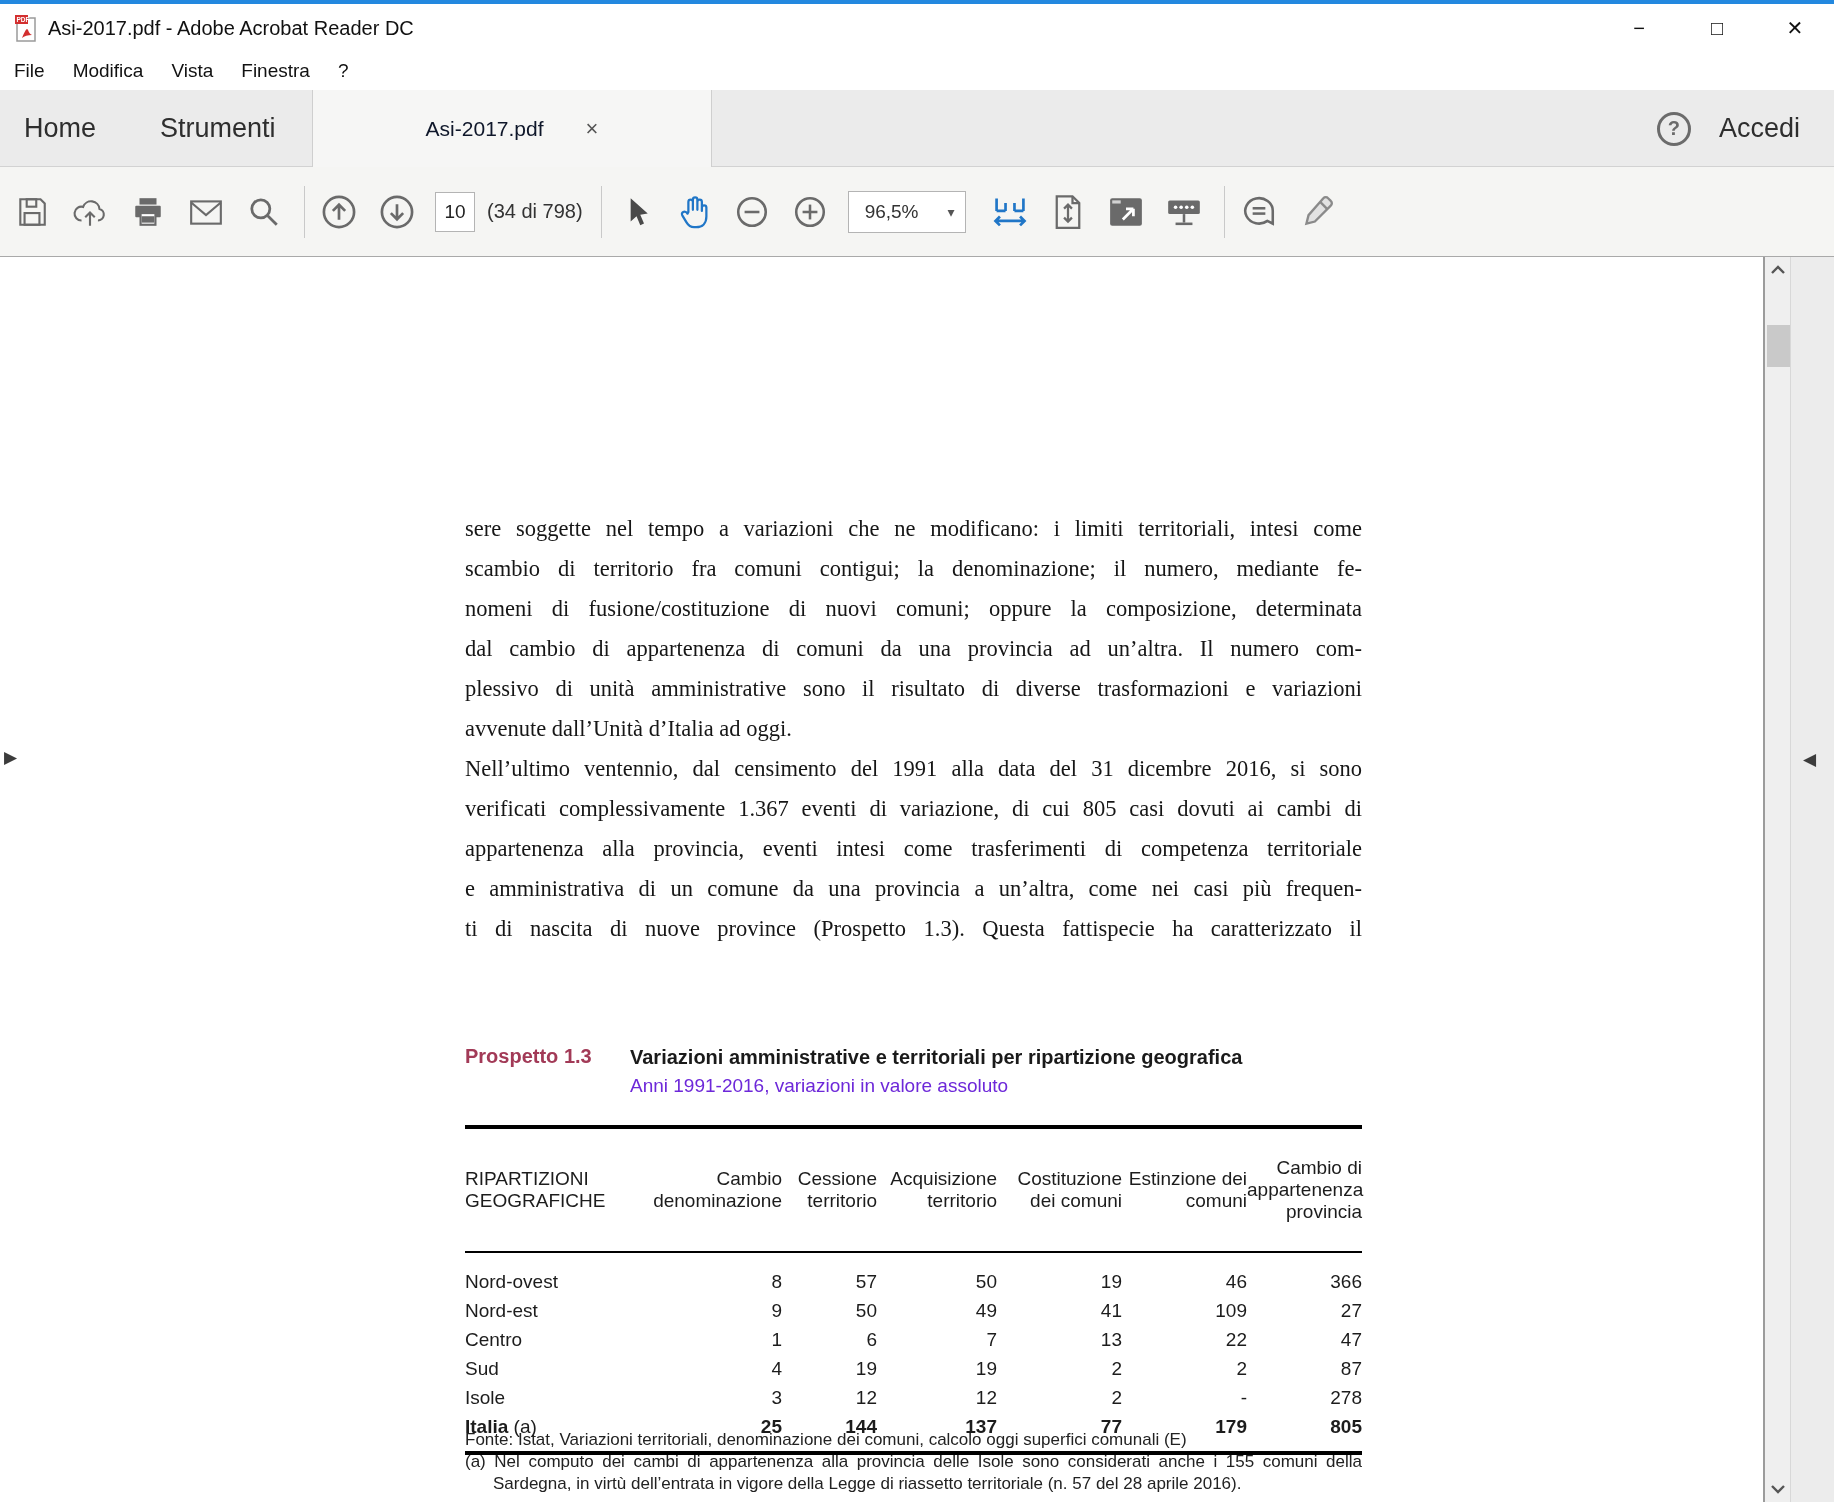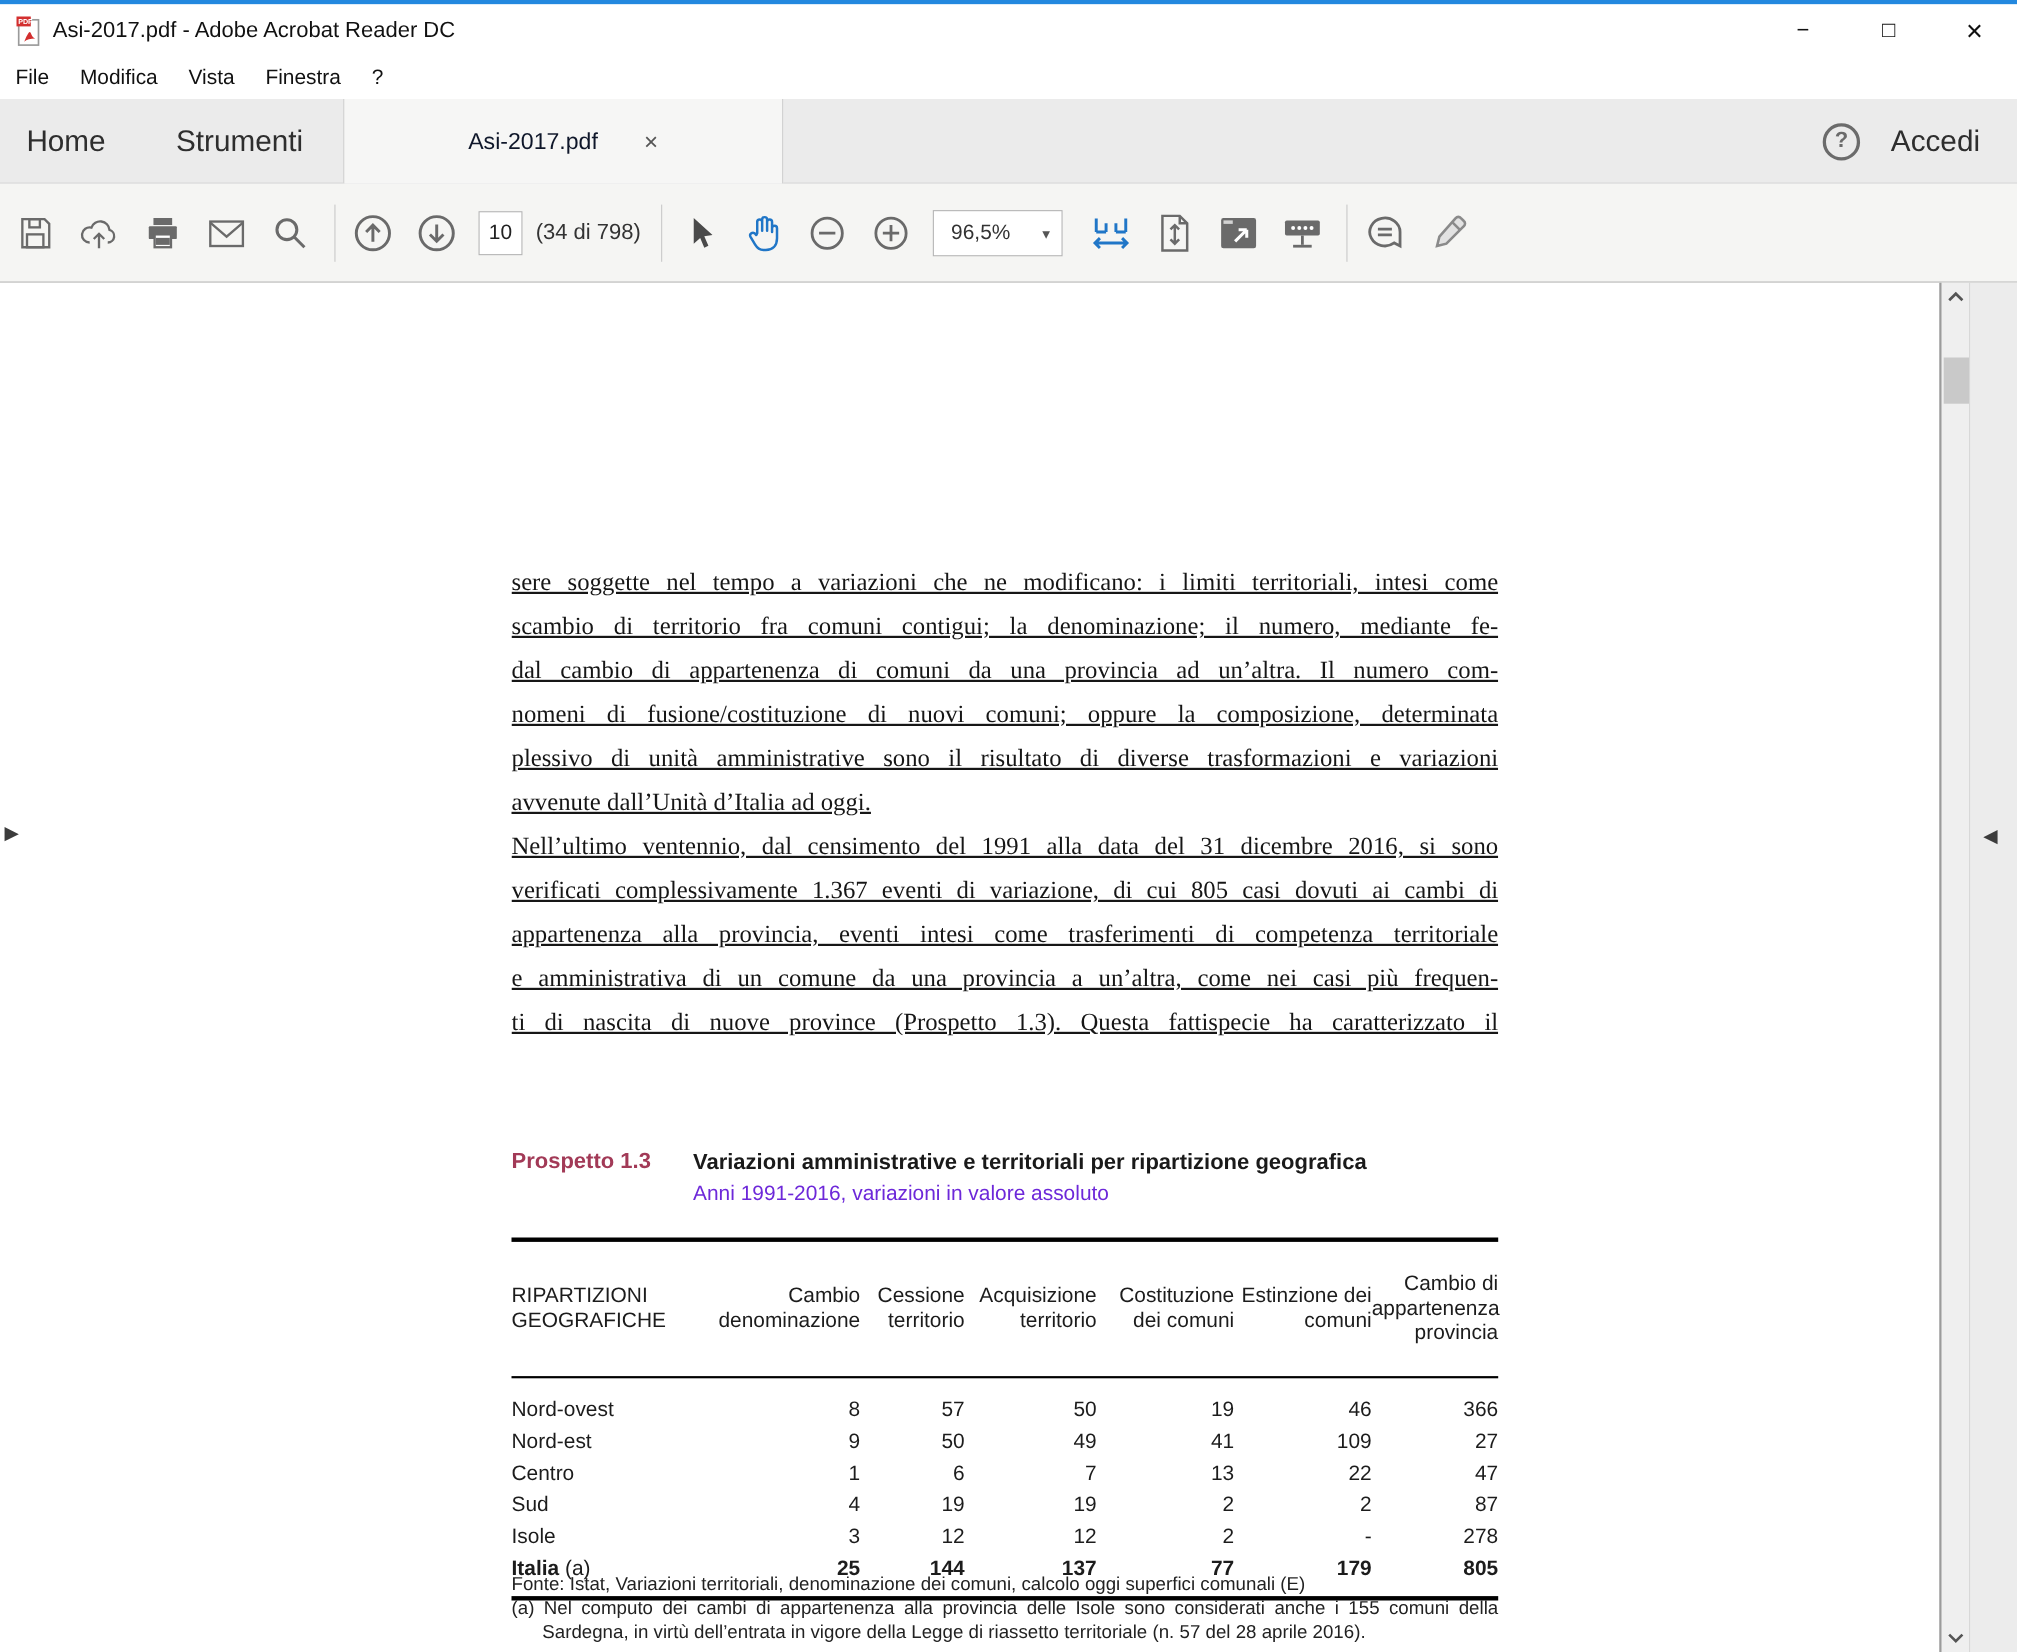--- a/index.html
+++ b/index.html
@@ -43,21 +43,21 @@
   .docarea { position:absolute; left:0; top:257px; width:1834px; height:1245px; background:#fff; }
   .nav-open-arrow { position:absolute; left:4px; top:490px; font-size:17px; color:#3c3c3c; }
   .scroll-track { position:absolute; right:44px; top:257px; width:27px; height:1245px; background:#efefef; border-left:2px solid #9b9b9b; }
   .scroll-thumb { position:absolute; left:2px; top:68px; width:23px; height:42px; background:#c9c9c9; }
   .scroll-arrow { position:absolute; left:5px; width:16px; height:10px; }
   .right-strip { position:absolute; right:0; top:257px; width:44px; height:1245px; background:#ececec; border-left:1px solid #d8d8d8; }
   .panel-open-arrow { position:absolute; left:12px; top:492px; font-size:17px; color:#3c3c3c; }
 
   
   .para { position:absolute; left:465px; top:252px; width:897px; font-family:"Liberation Serif", serif; font-size:22.5px; color:#161616; }
-  .para .ln { height:40px; line-height:40px; white-space:nowrap;text-decoration:underline; }
+  .para .ln { height:40px; line-height:40px; white-space:nowrap; }
   .para .ln.j { text-align:justify; text-align-last:justify; white-space:normal; overflow:hidden; }
 
   .caption { position:absolute; left:465px; top:788px; width:897px; display:flex; font-family:"Liberation Sans",sans-serif; }
   .caption .cap-label { width:165px; font-size:20px; font-weight:bold; color:#a23a57; }
   .caption .cap-body .cap-title { font-size:20px; font-weight:bold; color:#1a1a1a; line-height:24px; }
   .caption .cap-body .cap-sub { font-size:19px; color:#6d28d9; margin-top:6px; }
 
   .tbl { position:absolute; left:465px; top:868px; width:897px; border-top:4px solid #000; border-bottom:4px solid #000; font-family:"Liberation Sans",sans-serif; font-size:19px; color:#1c1c1c; }
   .grid-row { display:grid; grid-template-columns:172px 145px 95px 120px 125px 125px 115px; }
   .tbl-head { border-bottom:2px solid #000; padding:28px 0; align-items:center; }
@@ -248,22 +248,22 @@
   </span>
 </div>
 
 <div class="docarea">
 
   <span class="nav-open-arrow">▶</span>
 
   <div class="para">
     <div class="ln j">sere soggette nel tempo a variazioni che ne modificano: i limiti territoriali, intesi come</div>
     <div class="ln j">scambio di territorio fra comuni contigui; la denominazione; il numero, mediante fe-</div>
+    <div class="ln j">nomeni di fusione/costituzione di nuovi comuni; oppure la composizione, determinata</div>
     <div class="ln j">dal cambio di appartenenza di comuni da una provincia ad un’altra. Il numero com-</div>
-    <div class="ln j">nomeni di fusione/costituzione di nuovi comuni; oppure la composizione, determinata</div>
     <div class="ln j">plessivo di unità amministrative sono il risultato di diverse trasformazioni e variazioni</div>
     <div class="ln">avvenute dall’Unità d’Italia ad oggi.</div>
     <div class="ln j">Nell’ultimo ventennio, dal censimento del 1991 alla data del 31 dicembre 2016, si sono</div>
     <div class="ln j">verificati complessivamente 1.367 eventi di variazione, di cui 805 casi dovuti ai cambi di</div>
     <div class="ln j">appartenenza alla provincia, eventi intesi come trasferimenti di competenza territoriale</div>
     <div class="ln j">e amministrativa di un comune da una provincia a un’altra, come nei casi più frequen-</div>
     <div class="ln j">ti di nascita di nuove province (Prospetto 1.3). Questa fattispecie ha caratterizzato il</div>
   </div>
 
   <div class="caption">

